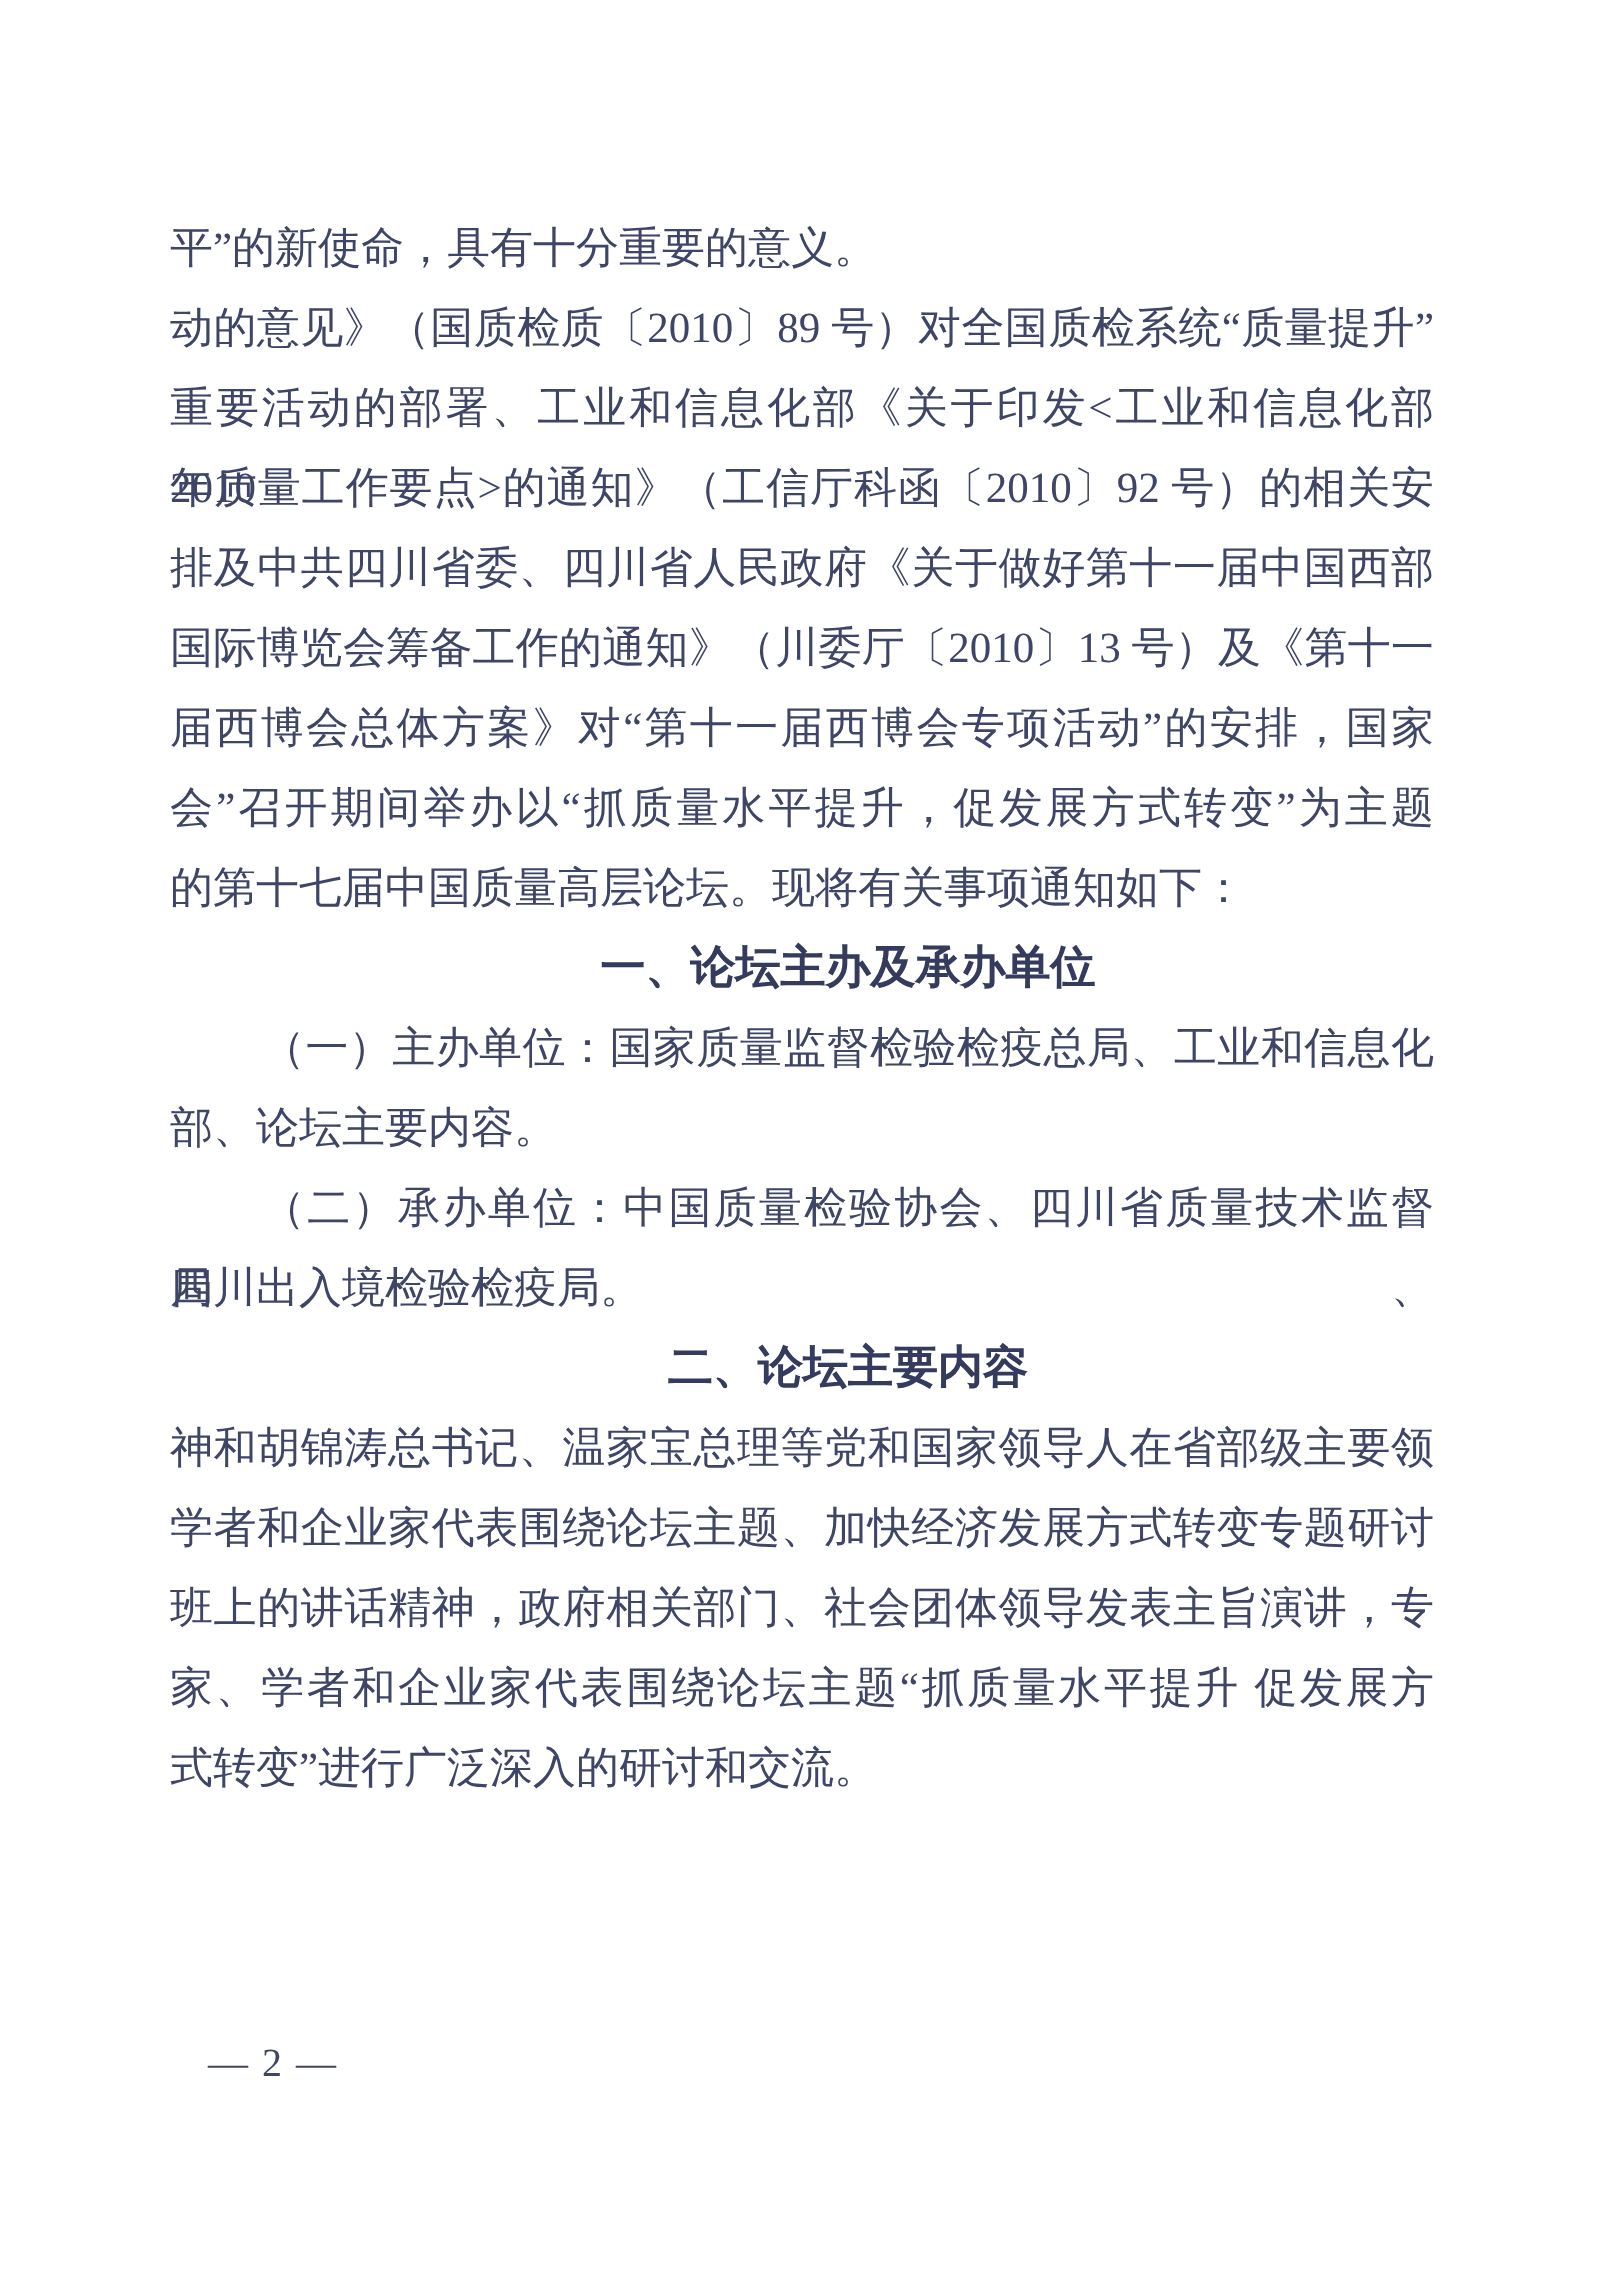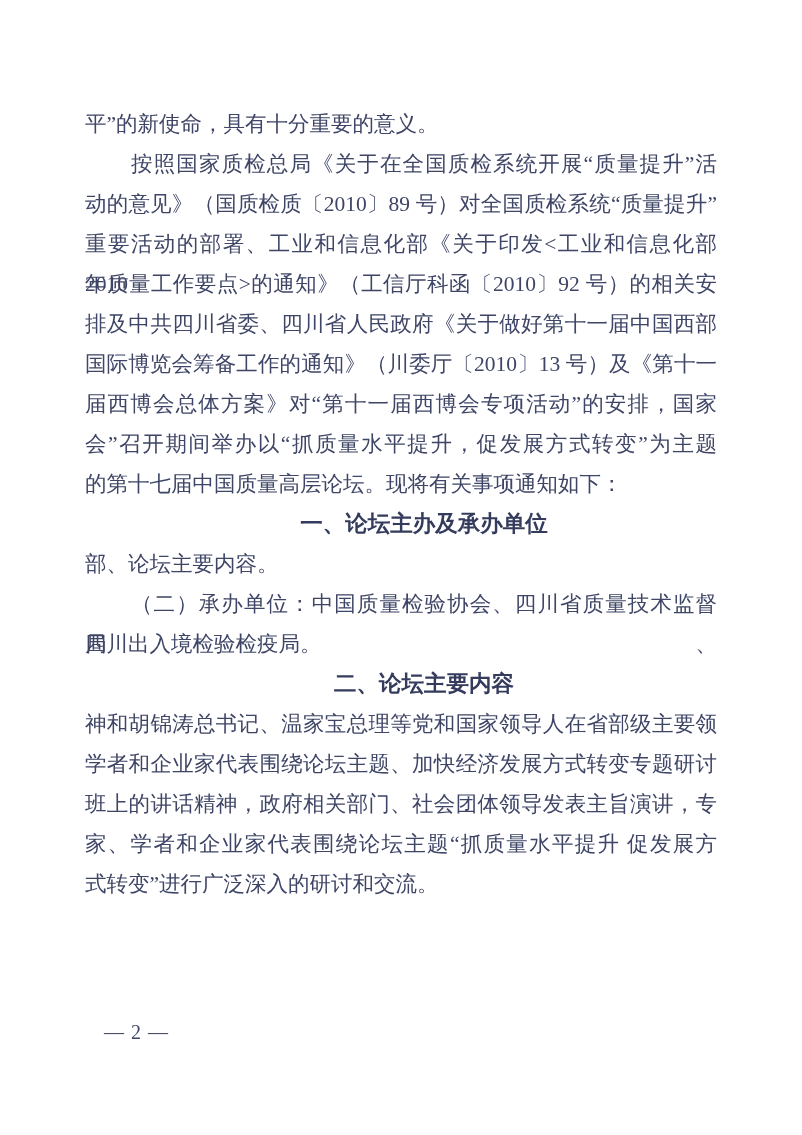--- a/index.html
+++ b/index.html
@@ -55,30 +55,30 @@
     color: var(--text-color, #3f4566);
     font-family: "Liberation Serif", "DejaVu Serif", serif;
   }
 </style>
 </head>
 <body>
 
 <div class="page" style="--page-bg: #ffffff; --text-color: #3f4566; --heading-color: #343b5c;">
   <div class="content">
       <div class="line">平”的新使命，具有十分重要的意义。</div>
-      <div class="line indent fill">按照国家质检总局《关于在全国质检系统开展“质量提升”活</div>
       <div class="line fill">动的意见》（国质检质〔2010〕89 号）对全国质检系统“质量提升”</div>
       <div class="line fill">重要活动的部署、工业和信息化部《关于印发&lt;工业和信息化部2010</div>
       <div class="line fill">年质量工作要点&gt;的通知》（工信厅科函〔2010〕92 号）的相关安</div>
       <div class="line fill">排及中共四川省委、四川省人民政府《关于做好第十一届中国西部</div>
       <div class="line fill">国际博览会筹备工作的通知》（川委厅〔2010〕13 号）及《第十一</div>
       <div class="line fill">届西博会总体方案》对“第十一届西博会专项活动”的安排，国家</div>
       <div class="line fill">会”召开期间举办以“抓质量水平提升，促发展方式转变”为主题</div>
       <div class="line">的第十七届中国质量高层论坛。现将有关事项通知如下：</div>
       <div class="line indent heading">一、论坛主办及承办单位</div>
+      <div class="line indent fill">（一）主办单位：国家质量监督检验检疫总局、工业和信息化</div>
       <div class="line">部、论坛主要内容。</div>
       <div class="line indent fill">（二）承办单位：中国质量检验协会、四川省质量技术监督局、</div>
       <div class="line">四川出入境检验检疫局。</div>
       <div class="line indent heading">二、论坛主要内容</div>
       <div class="line fill">神和胡锦涛总书记、温家宝总理等党和国家领导人在省部级主要领</div>
       <div class="line fill">学者和企业家代表围绕论坛主题、加快经济发展方式转变专题研讨</div>
       <div class="line fill">班上的讲话精神，政府相关部门、社会团体领导发表主旨演讲，专</div>
       <div class="line fill">家、学者和企业家代表围绕论坛主题“抓质量水平提升  促发展方</div>
       <div class="line">式转变”进行广泛深入的研讨和交流。</div>
     </div>

